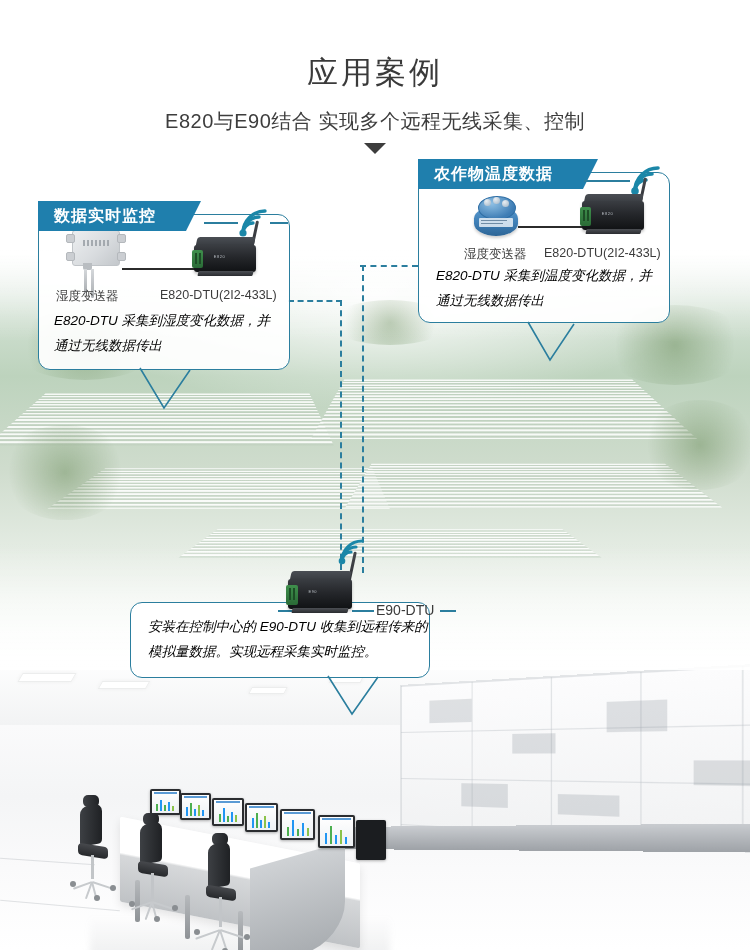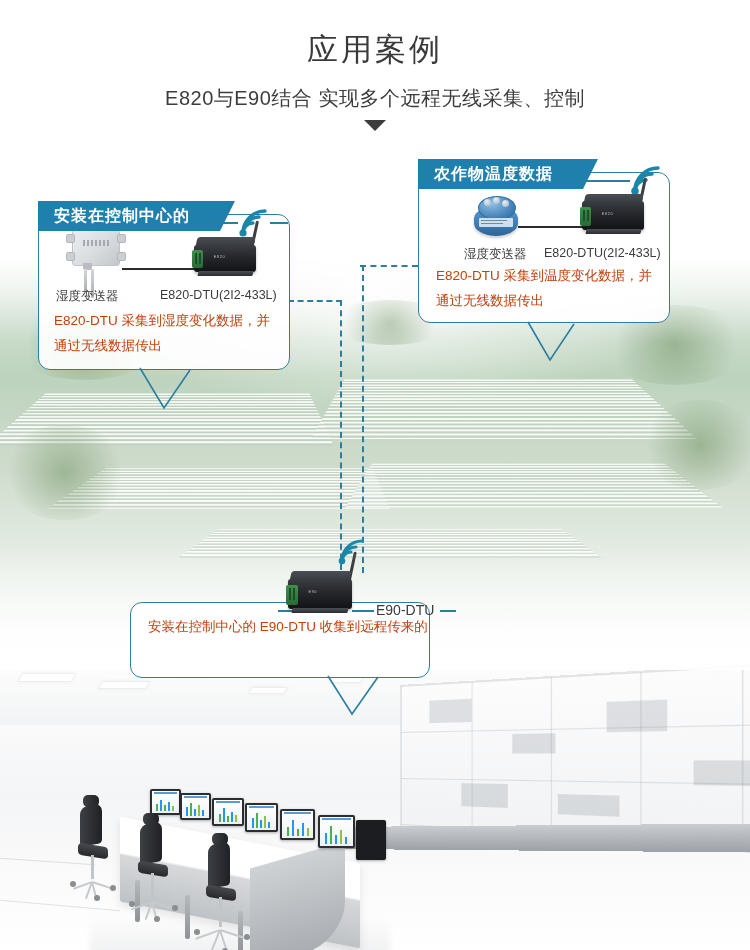--- a/index.html
+++ b/index.html
@@ -124,21 +124,21 @@
     position:absolute;left:90px;top:262px;width:300px;height:55px;
     background:linear-gradient(to bottom,rgba(150,155,160,.22),rgba(150,155,160,0));
     filter:blur(3px);transform:scaleY(-1);
   }
   .floor-line{position:absolute;background:rgba(170,175,180,.35);height:1px;}
 
   
   .header{position:absolute;left:0;top:0;width:750px;text-align:center;z-index:30;}
   .title{
     font-size:31px;color:#3a3a3a;letter-spacing:3px;font-weight:400;
-    margin-top:29px;
+    margin-top:52px;
   }
   .subtitle{
     font-size:20px;color:#3d3d3d;letter-spacing:.5px;margin-top:14px;font-weight:400;
   }
   .caret{
     width:0;height:0;margin:8px auto 0;
     border-left:11px solid transparent;border-right:11px solid transparent;
     border-top:11px solid #3d3d3d;
   }
 
@@ -157,21 +157,21 @@
     position:relative;
     background:rgba(255,255,255,.93);
     border:1.5px solid #2b7e9e;
     border-radius:12px;
     box-sizing:border-box;
   }
   .callout .banner{position:absolute;z-index:3;top:1px;left:0;}
   .callout .body{position:absolute;}
   .devlabels{position:absolute;font-size:12.5px;color:#3b3b3b;white-space:nowrap;}
   .ctext{
-    position:absolute;color:#c2410c;font-size:13.5px;line-height:25px;
+    position:absolute;color:#000000;font-size:13.5px;line-height:25px;font-style:italic;
   }
   .devline{position:absolute;height:1.6px;background:#2b2b2b;}
 
   
   .dtu{position:absolute;}
   .dtu-body{
     position:absolute;left:0;bottom:4px;width:100%;height:62%;
     background:linear-gradient(to bottom,#3a3d42 0%,#25272b 45%,#101214 100%);
     border-radius:3px;
     box-shadow:0 2px 3px rgba(0,0,0,.25);
@@ -414,21 +414,21 @@
 
   <div class="dash dash-h" style="left:288px;top:300px;width:54px;"></div>
   <div class="dash dash-v" style="left:340px;top:300px;height:270px;"></div>
 
   <div class="dash dash-h" style="left:360px;top:265px;width:58px;"></div>
   <div class="dash dash-v" style="left:362px;top:265px;height:308px;"></div>
 
 
   <div class="callout" style="left:38px;top:200px;width:252px;height:170px;">
     <div class="body" style="left:0;top:14px;width:252px;height:156px;"></div>
-    <div class="banner">安装在控制中心的</div>
+    <div class="banner">数据实时监控</div>
 
     <div class="wifi" style="left:196px;top:3px;">
       <svg width="40" height="36" viewBox="0 0 40 36">
         <g fill="none" stroke="#1b87a8" stroke-linecap="round">
           <path d="M9 30 A22 22 0 0 1 31 8" stroke-width="3.4"></path>
           <path d="M9 30 A16 16 0 0 1 25 14" stroke-width="3.4" transform="translate(0,0)"></path>
           <path d="M9 30 A10 10 0 0 1 19 20" stroke-width="3.4"></path>
         </g>
         <circle cx="9" cy="30" r="3.6" fill="#1b87a8"></circle>
       </svg>
@@ -555,19 +555,20 @@
   <div class="callout" style="left:130px;top:588px;width:300px;height:90px;">
     <div class="body" style="left:0;top:14px;width:300px;height:76px;"></div>
 
     <div class="solid" style="left:148px;top:22px;width:24px;height:1.6px;"></div>
     <div class="solid" style="left:222px;top:22px;width:22px;height:1.6px;"></div>
 
     <div class="devlabels" style="left:246px;top:14px;font-size:14px;">E90-DTU</div>
     <div class="solid" style="left:310px;top:22px;width:16px;height:1.6px;"></div>
 
     <div class="ctext" style="left:18px;top:26px;">安装在控制中心的 E90-DTU 收集到远程传来的</div>
+    <div class="ctext" style="left:18px;top:51px;">模拟量数据。实现远程采集实时监控。</div>
 
     <svg class="tail" width="56" height="42" style="left:196px;top:86px;">
       <path d="M2 2 L26 40 L52 3" fill="none" stroke="#2b7e9e" stroke-width="1.6"></path>
     </svg>
   </div>
 
 </div>
 
 </body></html>

